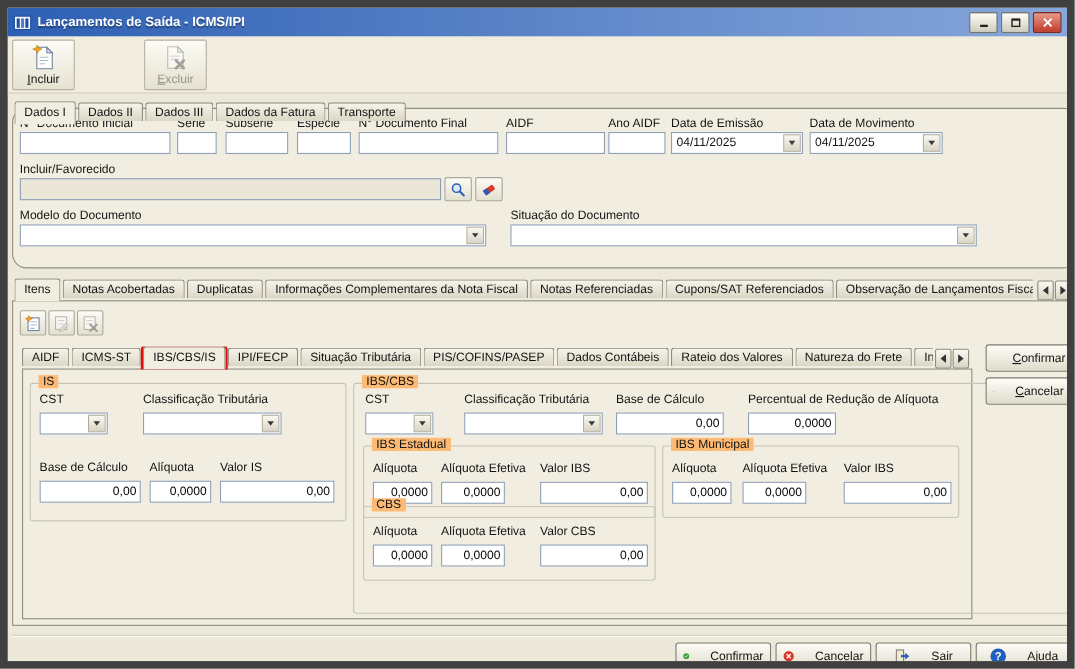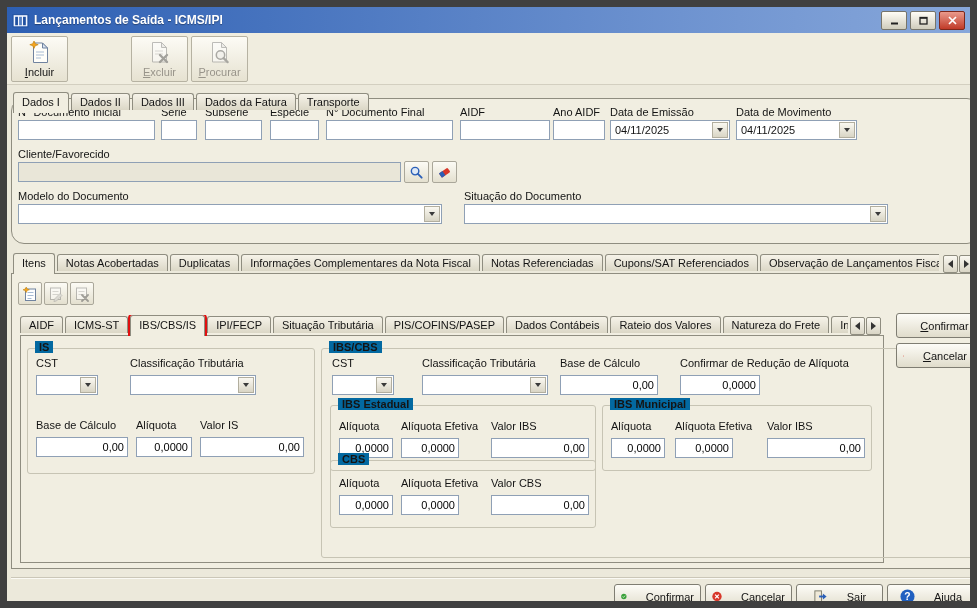--- a/index.html
+++ b/index.html
@@ -35,21 +35,21 @@
   .tabs.clip{overflow:hidden;}
   .tab{flex:0 0 auto;height:17px;line-height:16px;padding:0 8px;border:1px solid #8f8d80;border-bottom:none;border-radius:3px 3px 0 0;background:linear-gradient(#f6f3e9,#dbd7c6);margin-right:2px;margin-bottom:3px;white-space:nowrap;}
   .tab.selected{height:21px;line-height:19px;margin-bottom:0;background:#F1EEE1;position:relative;z-index:7;}
   .tab.annotated{outline:2px solid #e01010;margin-top:25px;}
   .sbtn{position:absolute;width:15px;height:18px;border:1px solid #8f8d80;border-radius:2px;background:linear-gradient(#faf8f1,#d9d5c5);display:flex;align-items:center;justify-content:center;padding:0;z-index:8;}
   .tri-l{width:0;height:0;border-top:4px solid transparent;border-bottom:4px solid transparent;border-right:5px solid #333;}
   .tri-r{width:0;height:0;border-top:4px solid transparent;border-bottom:4px solid transparent;border-left:5px solid #333;}
   .mini-btn{position:absolute;width:24px;height:23px;border:1px solid #aaa79a;border-radius:2px;background:linear-gradient(#fcfbf5,#e4e0cf);display:flex;align-items:center;justify-content:center;padding:0;}
   .icon-btn{position:absolute;width:25px;height:22px;border:1px solid #aaa79a;border-radius:2px;background:linear-gradient(#fcfbf5,#e4e0cf);display:flex;align-items:center;justify-content:center;padding:0;}
   .groupbox{position:absolute;border:1px solid #c7c4b4;border-radius:3px;}
-  .gb-title{position:absolute;top:-8px;left:7px;background:#0369a1;padding:0 4px;white-space:nowrap;font-weight:bold;}
+  .gb-title{position:absolute;top:-8px;left:7px;background:#fdba74;padding:0 4px;white-space:nowrap;}
   .pbtn{position:absolute;height:25px;border:1px solid #7f7d72;border-radius:3px;background:linear-gradient(#fdfcf7,#e0dccb);display:flex;align-items:center;justify-content:center;gap:19px;padding:0 6px;}
   .groove{position:absolute;height:2px;border-top:1px solid #cbc7b8;border-bottom:1px solid #fbfaf4;}
 </style>
 </head>
 <body>
 
 <div class="win">
 
   <div class="titlebar">
     <span class="app-icon">
@@ -92,29 +92,20 @@
       <span class="mn">Incluir</span>
     </button>
     <button class="tb-btn disabled" style="left:124px">
       <svg width="23" height="25" viewBox="0 0 23 25">
         <path d="M4.5 2.5 h9 l5 5 v14.5 h-14 z" fill="#fffef9" stroke="#70839f"></path>
         <path d="M13.5 2.5 l5 5 h-5 z" fill="#d9e3f1" stroke="#70839f"></path>
         <path d="M7 11 h8 M7 14 h8" stroke="#a8bcd4" stroke-width="1"></path>
         <path d="M12 15 l7 7 M19 15 l-7 7" stroke="#cc3322" stroke-width="2.4" stroke-linecap="round"></path>
       </svg>
       <span class="mn">Excluir</span>
-    </button>
-    <button class="tb-btn disabled" style="left:184px">
-      <svg width="23" height="25" viewBox="0 0 23 25">
-        <path d="M4.5 2.5 h9 l5 5 v14.5 h-14 z" fill="#fffef9" stroke="#70839f"></path>
-        <path d="M13.5 2.5 l5 5 h-5 z" fill="#d9e3f1" stroke="#70839f"></path>
-        <circle cx="12.5" cy="15" r="4.2" fill="#e6eefb" fill-opacity="0.85" stroke="#2f66b8" stroke-width="1.5"></circle>
-        <path d="M15.6 18.1 l4 4" stroke="#2f66b8" stroke-width="2.2" stroke-linecap="round"></path>
-      </svg>
-      <span class="mn">Procurar</span>
     </button>
   </div>
 
   <div class="tabs" style="left:6px;top:85px;">
     <div class="tab selected">Dados I</div>
     <div class="tab">Dados II</div>
     <div class="tab">Dados III</div>
     <div class="tab">Dados da Fatura</div>
     <div class="tab">Transporte</div>
   </div>
@@ -142,21 +133,21 @@
         </span>
     </div>
     <span class="lbl" style="left:724px;top:7px">Data de Movimento</span>
     <div class="combo" style="left:724px;top:21px;width:121px">
       <span class="val">04/11/2025</span>
       <span class="cbtn">
           <span class="tri"></span>
         </span>
     </div>
 
-    <span class="lbl" style="left:6px;top:49px">Cliente/Favorecido</span>
+    <span class="lbl" style="left:6px;top:49px">Incluir/Favorecido</span>
     <input class="inp ro" style="left: 6px; top: 63px; width: 383px;">
     <button class="icon-btn" style="left:392px;top:62px">
       <svg width="15" height="15" viewBox="0 0 16 16">
           <circle cx="6.5" cy="6.5" r="4" fill="#dfe9f5" stroke="#2a5fb8" stroke-width="1.5"></circle>
           <path d="M9.5 9.5 l4 4" stroke="#2a5fb8" stroke-width="2" stroke-linecap="round"></path>
         </svg>
     </button>
     <button class="icon-btn" style="left:420px;top:62px">
       <svg width="15" height="15" viewBox="0 0 16 16">
           <g transform="rotate(-35 8 8)">
@@ -278,21 +269,21 @@
         </div>
         <span class="lbl" style="left:100px;top:8px">Classificação Tributária</span>
         <div class="combo" style="left:100px;top:26px;width:126px">
           <span class="val"></span>
           <span class="cbtn">
               <span class="tri"></span>
             </span>
         </div>
         <span class="lbl" style="left:238px;top:8px">Base de Cálculo</span>
         <input class="inp num" style="left: 238px; top: 26px; width: 98px;" value="0,00">
-        <span class="lbl" style="left:358px;top:8px">Confirmar de Redução de Alíquota</span>
+        <span class="lbl" style="left:358px;top:8px">Percentual de Redução de Alíquota</span>
         <input class="inp num" style="left: 358px; top: 26px; width: 80px;" value="0,0000">
 
         <div class="groupbox" style="left:8px;top:56px;width:266px;height:66px;">
           <span class="gb-title">IBS Estadual</span>
           <span class="lbl" style="left:8px;top:14px">Alíquota</span>
           <input class="inp num" style="left: 8px; top: 32px; width: 54px;" value="0,0000">
           <span class="lbl" style="left:70px;top:14px">Alíquota Efetiva</span>
           <input class="inp num" style="left: 70px; top: 32px; width: 58px;" value="0,0000">
           <span class="lbl" style="left:160px;top:14px">Valor IBS</span>
           <input class="inp num" style="left: 160px; top: 32px; width: 98px;" value="0,00">

